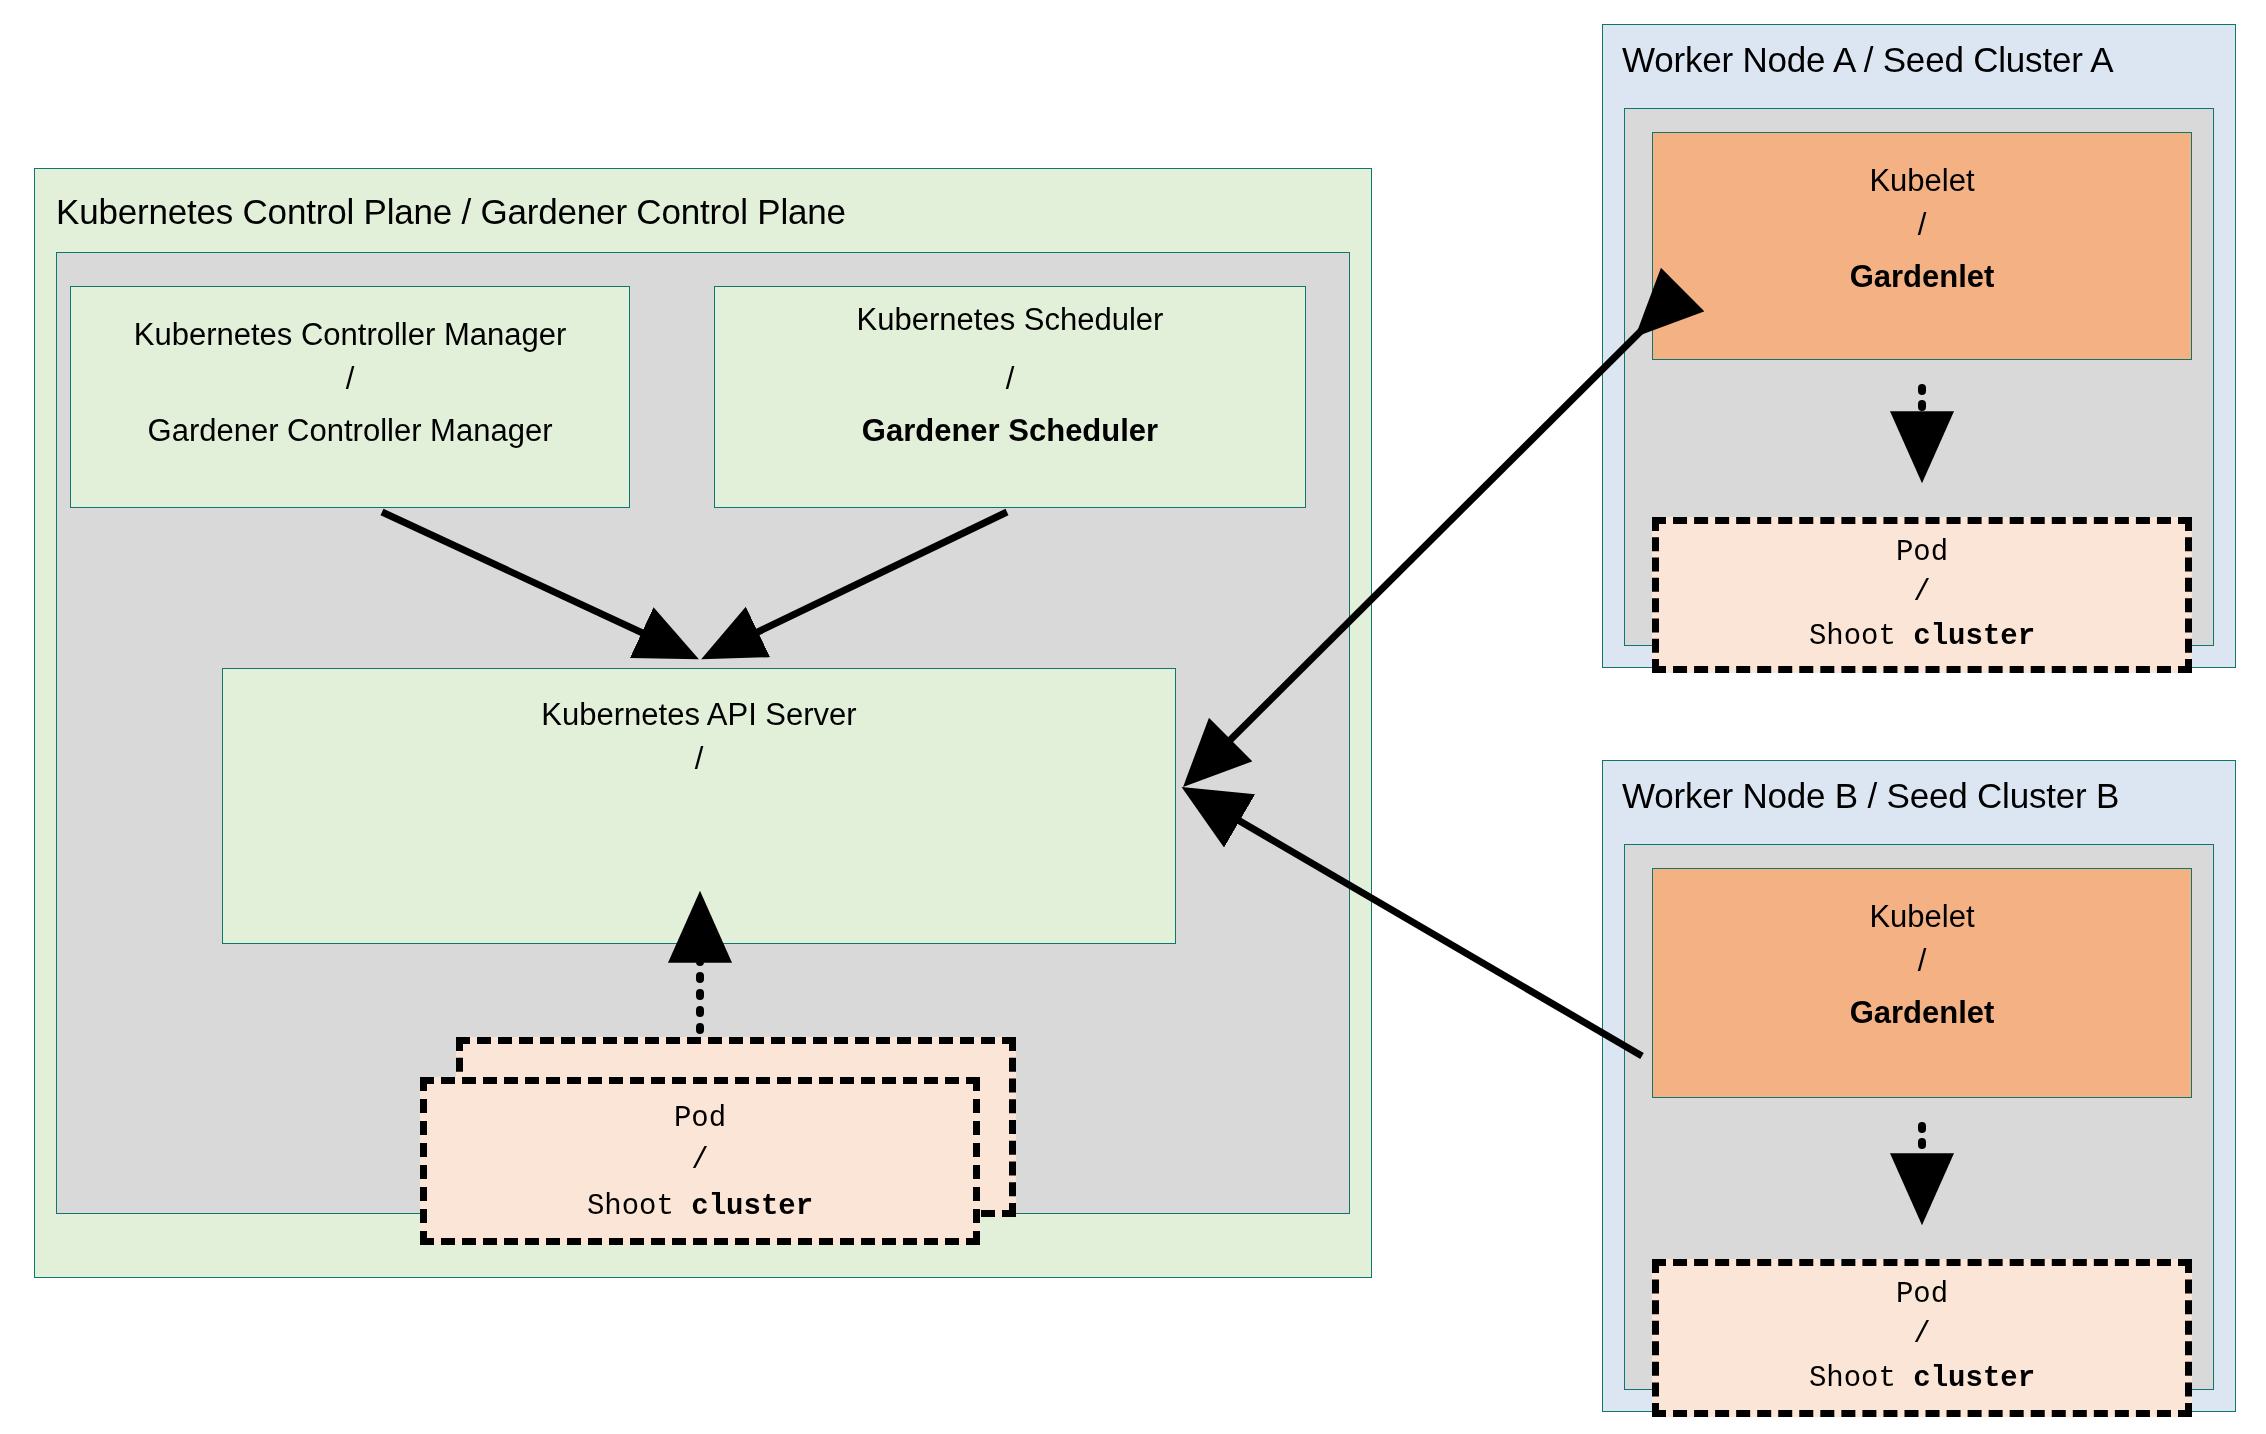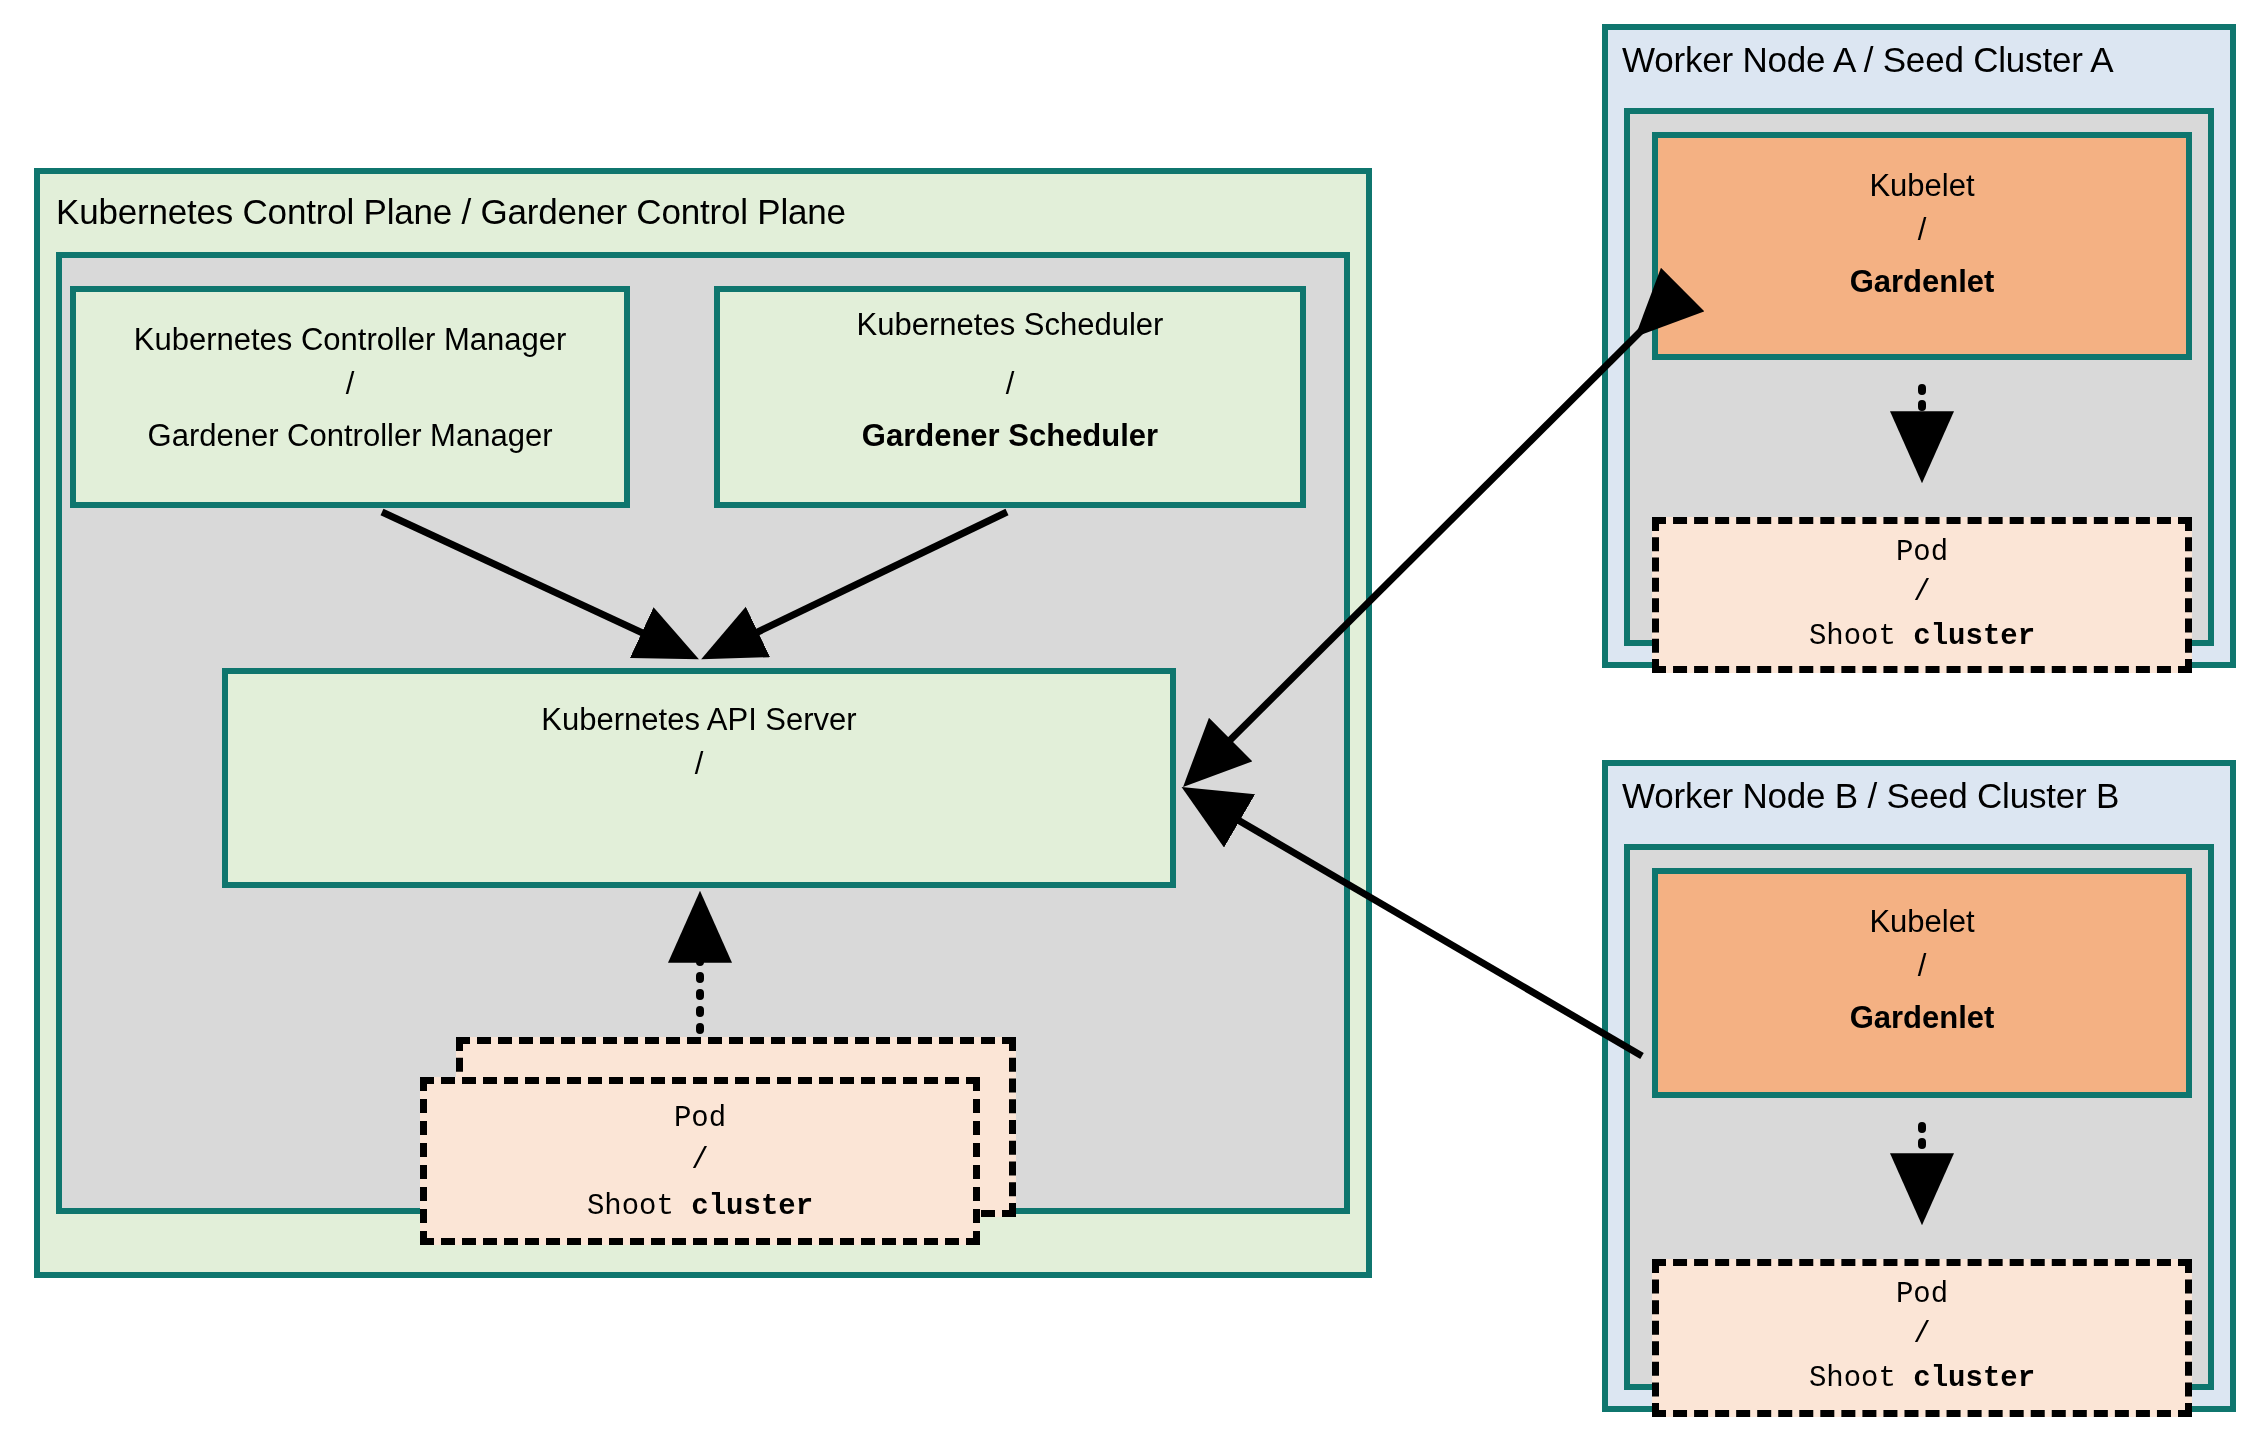--- a/index.html
+++ b/index.html
@@ -10,21 +10,21 @@
   #canvas{
     position:relative;
     width:2266px;
     height:1434px;
     background:#ffffff;
     overflow:hidden;
   }
 
   
   .box{position:absolute;box-sizing:border-box;}
-  .solid{border:6px solid #0f766e;text-decoration:underline;}
+  .solid{border:1px solid #0f766e;text-decoration:underline;}
   .dashed{border:7px dashed #000000;}
 
   .fill-green{background:#e2efd9;}
   .fill-grey{background:#d9d9d9;}
   .fill-blue{background:#dce6f2;}
   .fill-orange{background:#f4b183;}
   .fill-peach{background:#fbe5d6;margin-top:37px;}
 
   
   .grouptitle{
@@ -71,21 +71,21 @@
     <div class="boxlabel" style="top:72px;">/</div>
     <div class="boxlabel" style="top:124px;">Gardener Controller Manager</div>
   </div>
 
   <div class="box solid fill-green" style="left:714px;top:286px;width:592px;height:222px;">
     <div class="boxlabel" style="top:13px;">Kubernetes Scheduler</div>
     <div class="boxlabel" style="top:72px;">/</div>
     <div class="boxlabel" style="top:124px;"><span class="b">Gardener Scheduler</span></div>
   </div>
 
-  <div class="box solid fill-green" style="left:222px;top:668px;width:954px;height:220px;">
+  <div class="box solid fill-green" style="left:222px;top:668px;width:954px;height:276px;">
     <div class="boxlabel" style="top:26px;">Kubernetes API Server</div>
     <div class="boxlabel" style="top:70px;">/</div>
   </div>
 
   <div class="box dashed fill-peach" style="left:456px;top:1000px;width:560px;height:180px;"></div>
 
   <div class="box dashed fill-peach" style="left:420px;top:1040px;width:560px;height:168px;">
     <div class="boxlabel mono" style="top:16px;">Pod</div>
     <div class="boxlabel mono" style="top:58px;">/</div>
     <div class="boxlabel mono" style="top:104px;"><span>Shoot </span><span class="b">cluster</span></div>

